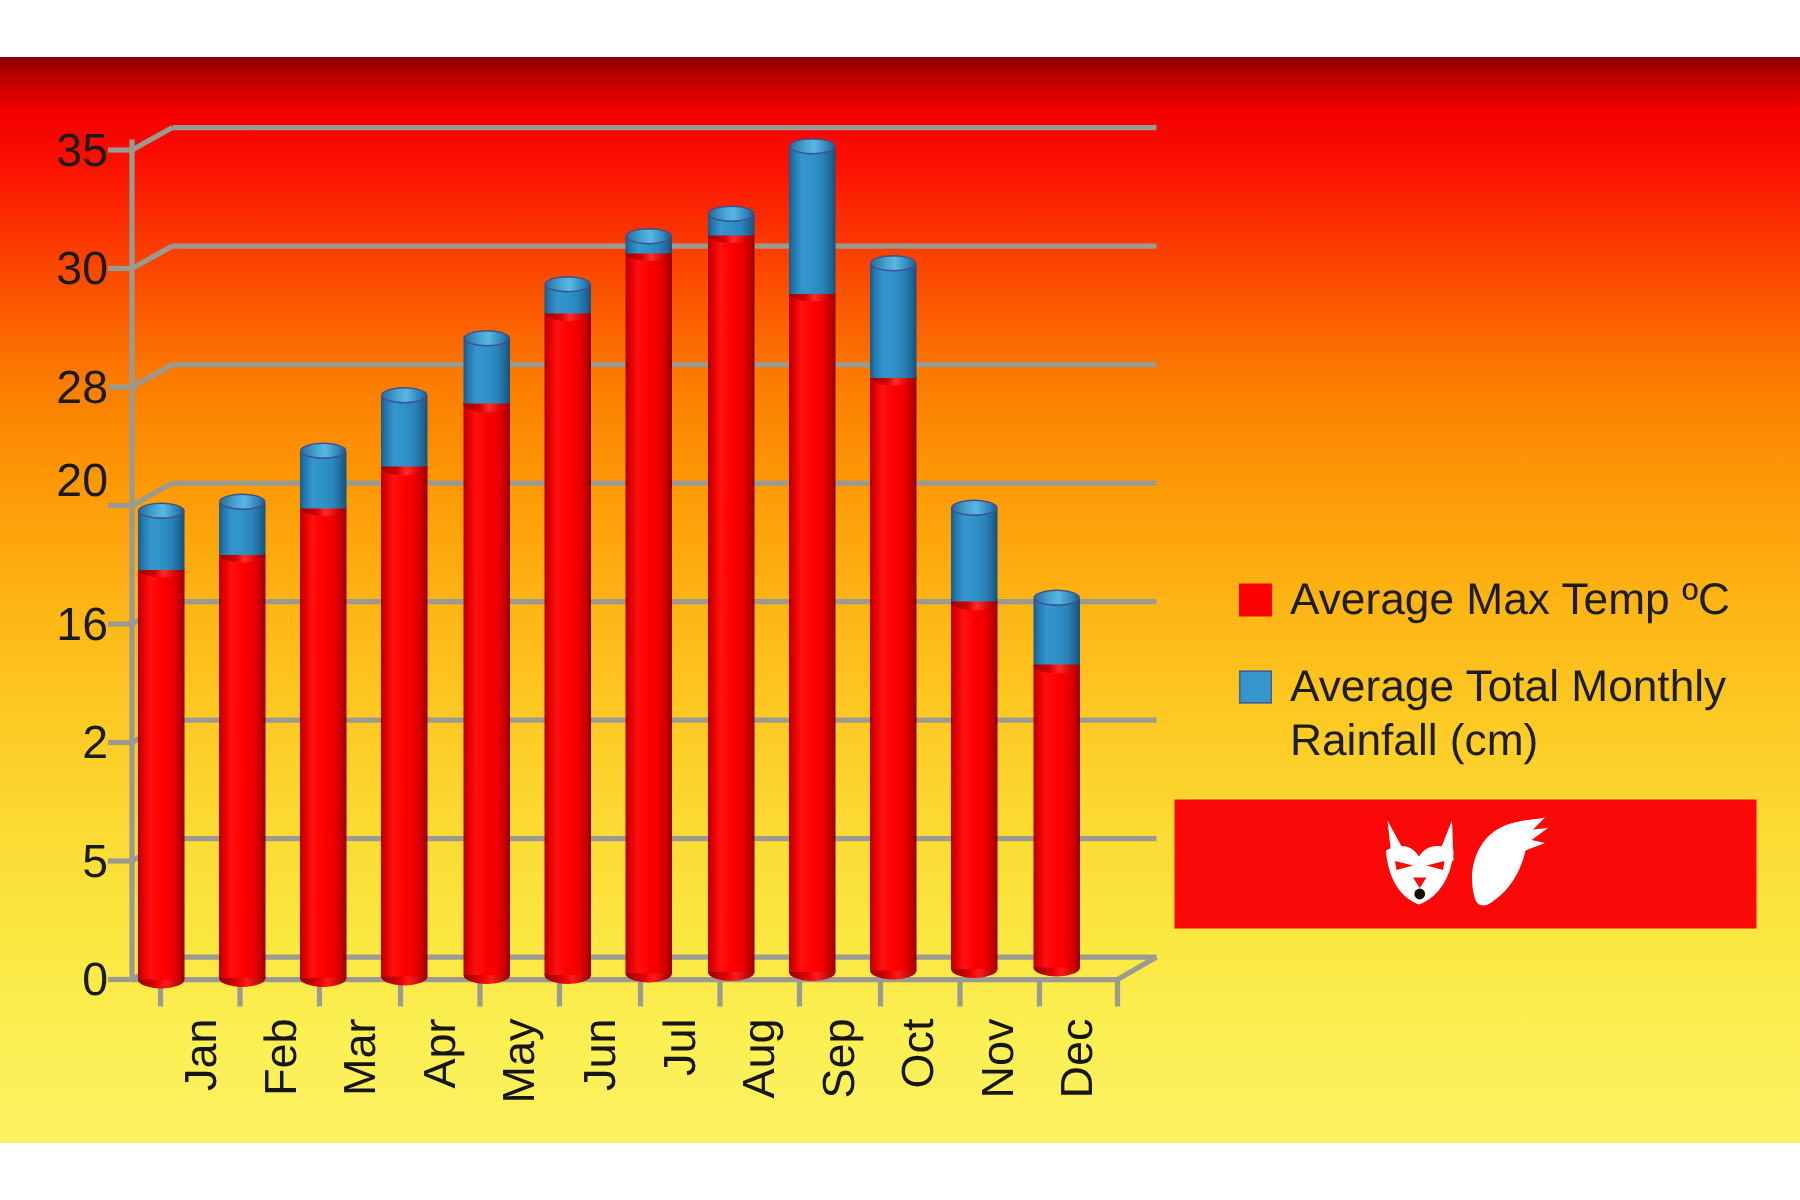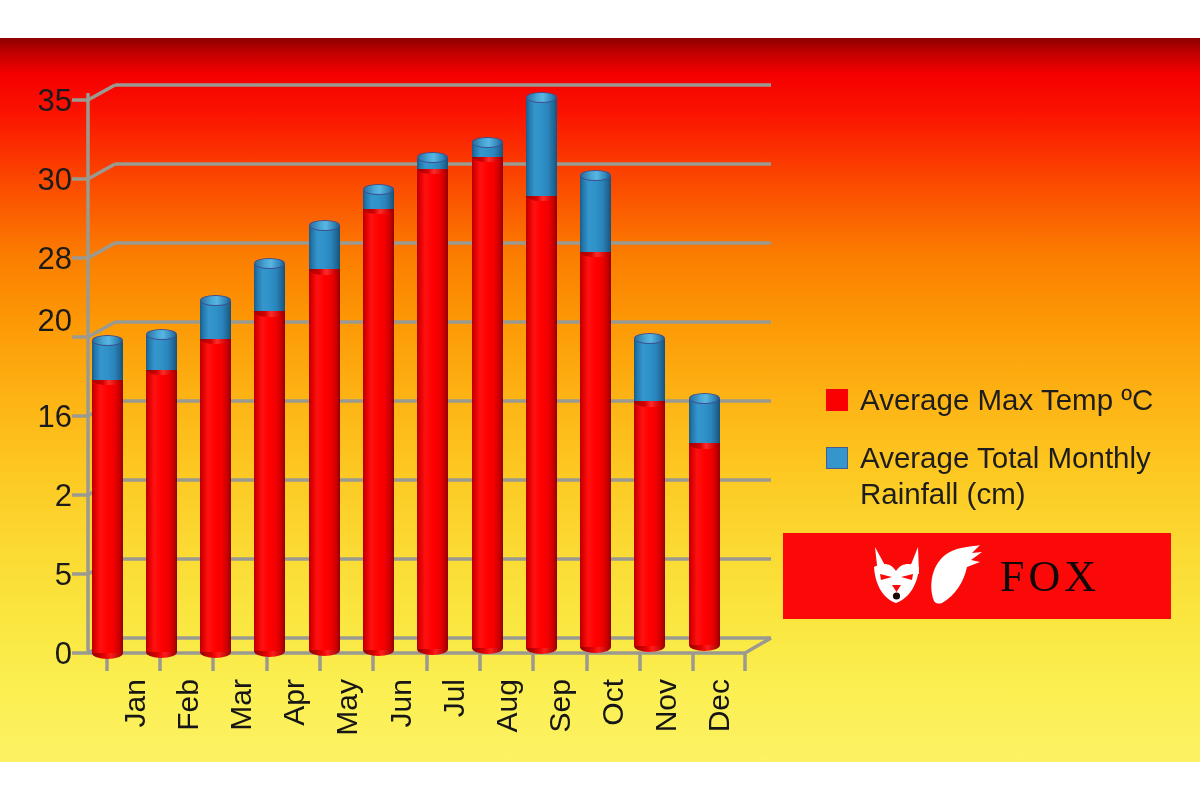--- a/index.html
+++ b/index.html
@@ -403,17 +403,16 @@
 
           <circle cx="28.5" cy="55" r="3.6" fill="#1a0a0a"></circle>
 
           <g fill="#ffffff">
             <path d="M66 60 C60 44 64 22 80 12 C92 5 104 6 112 4
                      L104 12 L114 11 L103 19 L112 21 L99 26
                      C96 40 88 54 74 62 C71 63 68 63 66 60 Z"></path>
           </g>
         </svg>
       </span>
-      <span class="logo-word">FOX</span>
     </div>
 
   </div>
 </div>
 
 </body></html>

